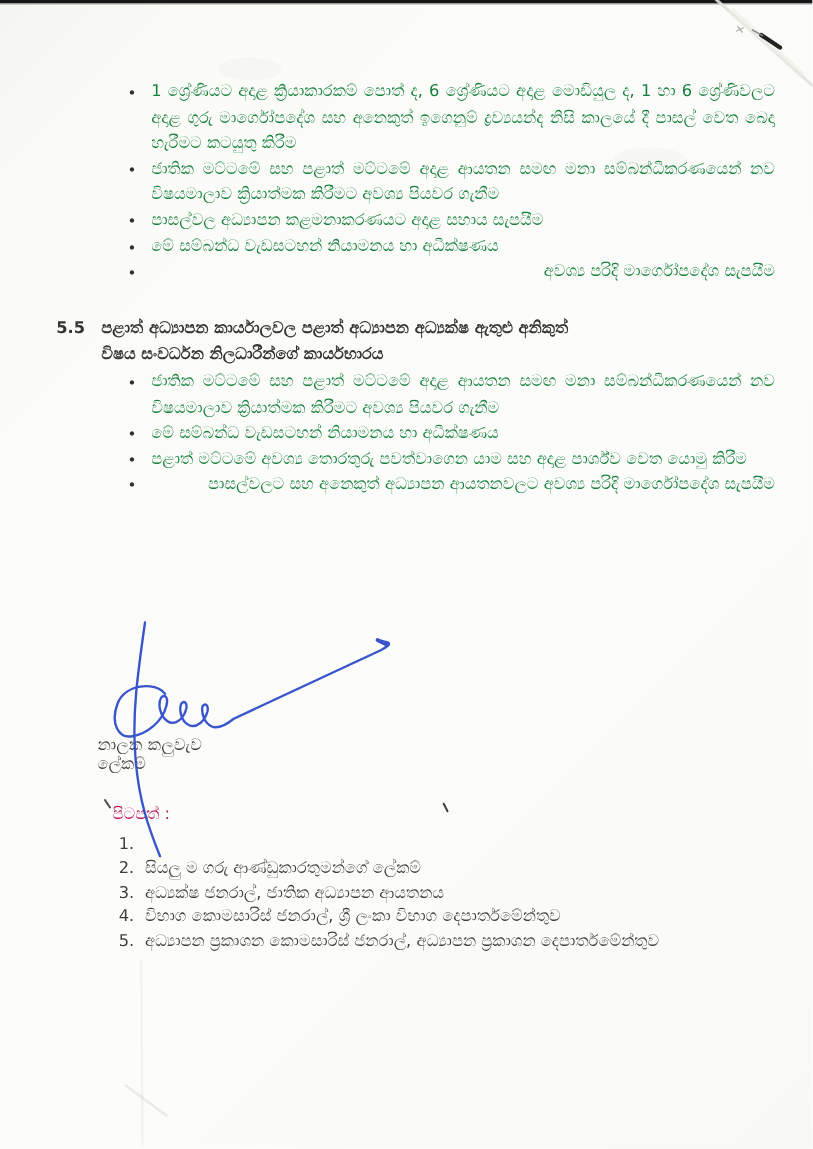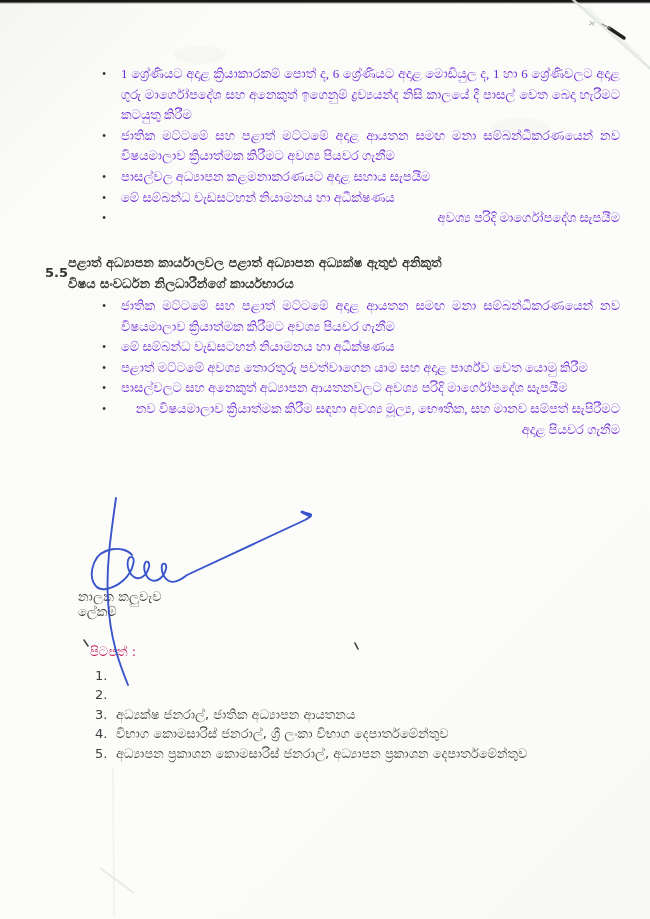--- a/index.html
+++ b/index.html
@@ -7,30 +7,30 @@
     width:650px;height:919px;position:relative;overflow:hidden;
     background:linear-gradient(135deg,#f5f5f2 0%,#fbfbf8 15%,#fcfcfa 60%,#f8f8f5 100%);
     font-family:"DejaVu Sans","Liberation Sans",sans-serif;
     color:#3e3e3e;font-size:13px;
   }
   .artifact-layer{position:absolute;inset:0;pointer-events:none;}
   .content-layer{position:absolute;inset:0;}
 
   
   ul.bullets{list-style:none;margin:0;padding:0 30px 0 121px;}
-  ul.bullets li{position:relative;line-height:20.6px;text-align:justify;color:#6d28d9;font-family:Liberation Serif, serif;}
+  ul.bullets li{position:relative;line-height:20.6px;text-align:justify;color:#15803d;}
   ul.bullets li::before{content:"•";position:absolute;left:-19px;top:0;color:#2f2f2f;font-size:12px;}
   ul.bullets li:last-child{text-align:right;}
 
   .top-list{position:absolute;top:64px;left:0;right:0;}
   .s55-list{position:absolute;top:296px;left:0;right:0;}
   .s55-list li{text-align:justify;}
 
-  .section-heading{position:absolute;top:253px;left:45px;display:flex;
-    font-weight:bold;color:#353535;line-height:20.5px;align-items:center;}
+  .section-heading{position:absolute;top:253px;left:45px;display:flex;gap:13px;
+    font-weight:bold;color:#353535;line-height:20.5px;}
   .sec-num{flex:none;}
   .sec-title{width:384px;}
 
   .signatory-name{position:absolute;top:589px;left:78px;color:#3a3a3a;letter-spacing:.2px;}
   .signatory-title{position:absolute;top:604px;left:78px;color:#3a3a3a;}
 
   .copies-heading{position:absolute;top:644px;left:90px;color:#be185d;}
   ol.copies-list{position:absolute;top:666px;left:95px;right:20px;margin:0;padding:0;list-style:none;}
   ol.copies-list li{display:flex;height:19.4px;line-height:19.4px;color:#3e3e3e;}
   ol.copies-list .num{width:21px;flex:none;}
@@ -91,35 +91,35 @@
 
       <li><span>ජාතික මට්ටමේ සහ පළාත් මට්ටමේ අදාළ ආයතන  සමඟ මනා සම්බන්ධීකරණයෙන් නව විෂයමාලාව ක්‍රියාත්මක කිරීමට අවශ්‍ය පියවර ගැනීම</span></li>
 
 
       <li><span>මේ සම්බන්ධ වැඩසටහන් නියාමනය හා අධීක්ෂණය</span></li>
 
       <li><span>පළාත් මට්ටමේ අවශ්‍ය තොරතුරු පවත්වාගෙන යාම සහ අදාළ පාර්ශ්ව  වෙත යොමු කිරීම</span></li>
 
       <li><span>පාසල්වලට සහ අනෙකුත් අධ්‍යාපන ආයතනවලට අවශ්‍ය පරිදි මාර්ගෝපදේශ සැපයීම</span></li>
 
-      <li><span>නව විෂයමාලාව ක්‍රියාත්මක කිරීම සඳහා අවශ්‍ය මූල්‍ය, භෞතික, සහ මානව සම්පත් සැපිරීමට අදාළ පියවර ගැනීම</span></li>
     </ul>
 
   <div class="signatory-name">නාලක කලුවැව</div>
   <div class="signatory-title">ලේකම්</div>
 
   <div class="copies-heading">පිටපත් :</div>
   <ol class="copies-list">
 
       <li>
         <span class="num">1.</span>
       </li>
 
       <li>
         <span class="num">2.</span>
+        <span class="ctext">සියලු ම ගරු ආණ්ඩුකාරතුමන්ගේ ලේකම්</span>
       </li>
 
       <li>
         <span class="num">3.</span>
         <span class="ctext">අධ්‍යක්ෂ ජනරාල්, ජාතික අධ්‍යාපන ආයතනය</span>
       </li>
 
       <li>
         <span class="num">4.</span>
         <span class="ctext">විභාග කොමසාරිස් ජනරාල්, ශ්‍රී ලංකා විභාග දෙපාර්තමේන්තුව</span>

